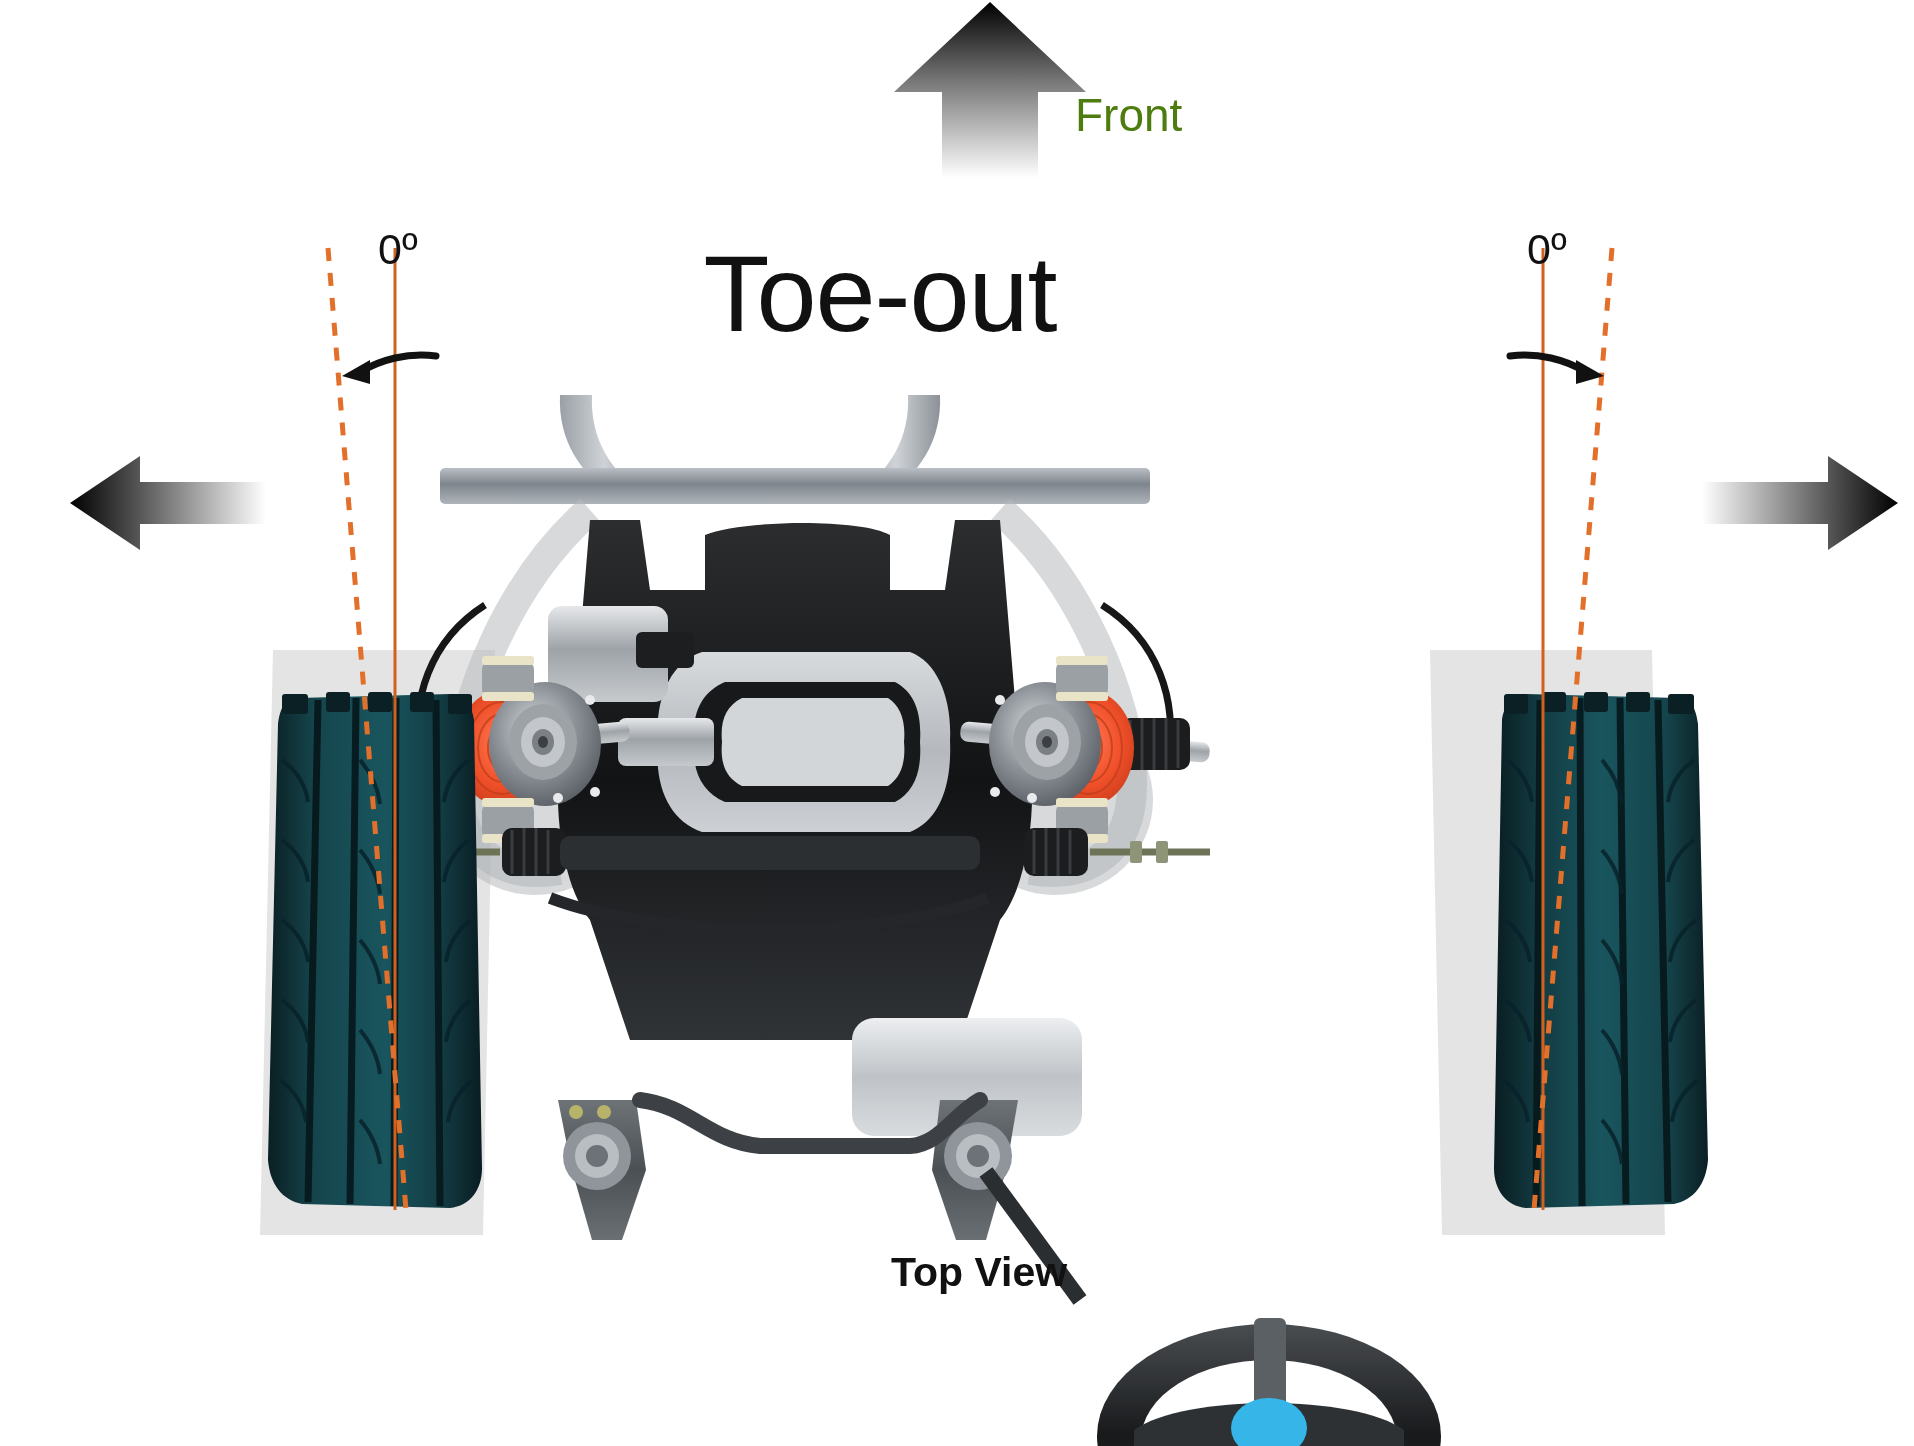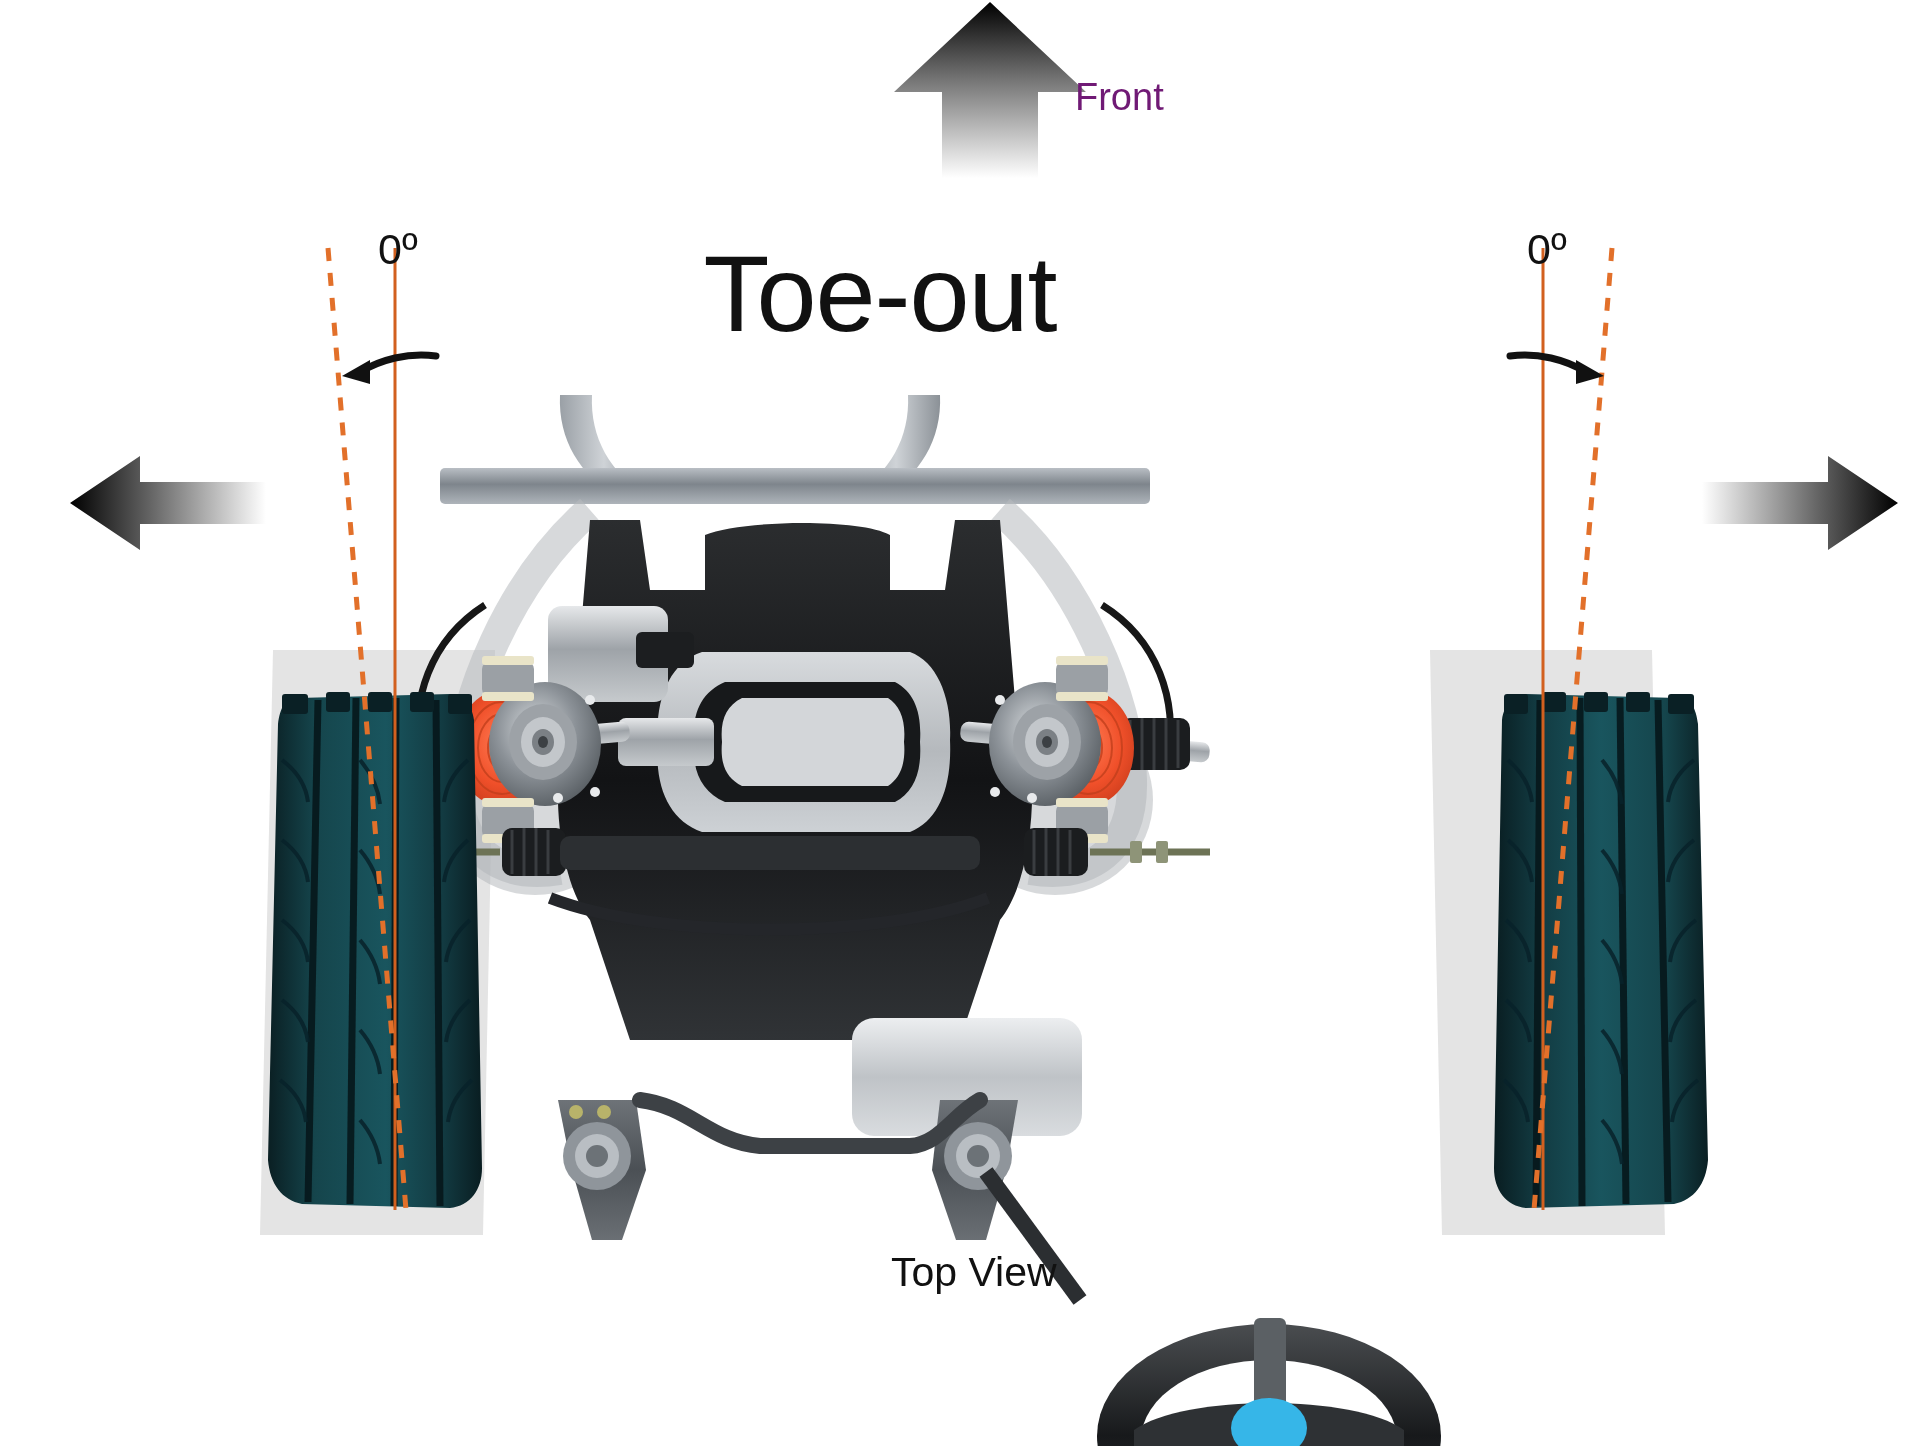--- a/index.html
+++ b/index.html
@@ -11,24 +11,24 @@
   #stage{position:absolute;left:0;top:0;width:1914px;height:1446px;}
   .abs{position:absolute;}
 
   
   #title{
     left:0;top:240px;width:1760px;text-align:center;
     font-size:108px;font-weight:400;letter-spacing:-1px;color:#111;
     line-height:1;
   }
   #front-label{
-    left:1075px;top:76px;font-size:38px;color:#701a75;
+    left:1075px;top:88px;font-size:46px;color:#4d7c0f;
   }
   #topview-label{
-    left:891px;top:1249px;font-size:41px;font-weight:400;color:#111;
+    left:891px;top:1249px;font-size:41px;font-weight:700;color:#111;
   }
   .deg-label{
     font-size:43px;color:#111;margin-top:28px;
   }
   #deg-left{left:378px;top:197px;}
   #deg-right{left:1527px;top:197px;}
 
   
   svg{display:block;overflow:visible;}
 </style>

